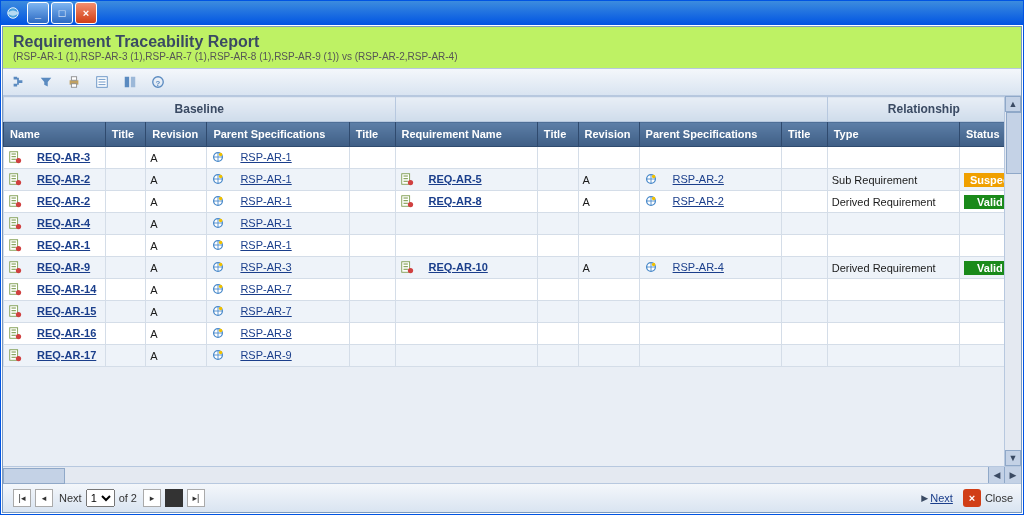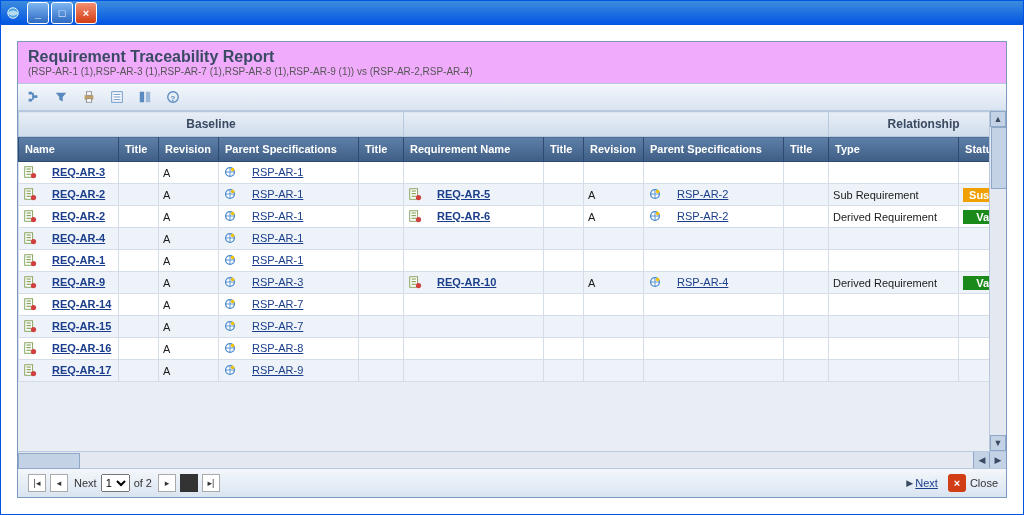--- a/index.html
+++ b/index.html
@@ -4,21 +4,21 @@
 <style>
   html,body{margin:0;padding:0;font-family:Tahoma,Arial,sans-serif;font-size:11px;background:#3b6ea5;}
   .window{width:1024px;height:515px;background:#fff;border:1px solid #0054e3;box-sizing:border-box;display:flex;flex-direction:column;}
   .titlebar{height:24px;background:linear-gradient(to bottom,#3c8cde 0%,#0054e3 100%);color:#fff;display:flex;align-items:center;padding:0 4px;font-size:12px;}
   .titlebar .ie-icon{width:16px;height:16px;margin-right:6px;display:inline-flex;align-items:center;justify-content:center;}
   .titlebar .title-text{flex:1;}
   .titlebar .win-btns{display:flex;gap:2px;}
   .titlebar .win-btn{width:20px;height:20px;border:1px solid #fff;border-radius:3px;display:flex;align-items:center;justify-content:center;font-weight:bold;font-size:11px;cursor:default;}
   .titlebar .win-min,.titlebar .win-max{background:linear-gradient(to bottom,#7eb6f2,#2d6ac2);}
   .titlebar .win-close{background:linear-gradient(to bottom,#f48f6f,#d13e16);}
-  .content{flex:1;display:flex;flex-direction:column;background:#f0abfc;overflow:hidden;border:1px solid #7a9ac0;margin:16px;}
+  .content{flex:1;display:flex;flex-direction:column;background:#bef264;overflow:hidden;border:1px solid #7a9ac0;margin:1px;}
   .report-header{padding:6px 10px;}
   .report-header h1{margin:0;font-size:16px;color:#3a4a63;font-weight:bold;}
   .report-header .sub{font-size:10px;color:#555;}
   .toolbar{height:26px;background:linear-gradient(to bottom,#f4f7fb,#d9e4f1);border-top:1px solid #b7c8df;border-bottom:1px solid #b7c8df;display:flex;align-items:center;padding:0 6px;gap:10px;}
   .toolbar .tbtn{width:18px;height:18px;display:flex;align-items:center;justify-content:center;cursor:pointer;color:#3a5a8a;}
   .grid-wrap{flex:1;overflow:hidden;position:relative;background:#e9eef5;padding:0;}
   .grid-scroll{position:absolute;inset:0;overflow:auto;}
   table.grid{border-collapse:collapse;width:100%;table-layout:fixed;}
   .grouphead td{background:linear-gradient(to bottom,#e8eef6,#cfdceb);text-align:center;font-weight:bold;color:#3a4a63;height:22px;border:1px solid #b7c8df;font-size:12px;}
   .colhead td{background:linear-gradient(to bottom,#5d7fa8,#3f5e85);color:#fff;font-weight:bold;height:20px;padding:2px 6px;border:1px solid #2f4a6e;font-size:11px;white-space:nowrap;overflow:hidden;}
@@ -250,21 +250,21 @@
                   </span></td>
                 <td></td>
                 <td><span class="cell-icon">
                     <svg class="ic" viewBox="0 0 16 16">
                       <rect x="2" y="2" width="9" height="12" fill="#fff" stroke="#7a9a4a"></rect>
                       <rect x="4" y="4" width="5" height="1.2" fill="#7a9a4a"></rect>
                       <rect x="4" y="7" width="5" height="1.2" fill="#7a9a4a"></rect>
                       <rect x="4" y="10" width="5" height="1.2" fill="#7a9a4a"></rect>
                       <circle cx="12" cy="12" r="3" fill="#d04040"></circle>
                     </svg>
-                    <span class="link bold">REQ-AR-6</span>
+                    <span class="link bold">REQ-AR-8</span>
                   </span></td>
                 <td></td>
                 <td>A</td>
                 <td><span class="cell-icon">
                     <svg class="ic" viewBox="0 0 16 16">
                       <circle cx="8" cy="8" r="5" fill="#fff" stroke="#4a8aca" stroke-width="1.5"></circle>
                       <path d="M8 3v10M3 8h10" stroke="#4a8aca"></path>
                       <circle cx="11" cy="5" r="2" fill="#f0c000"></circle>
                     </svg>
                     <span class="link">RSP-AR-2</span>

